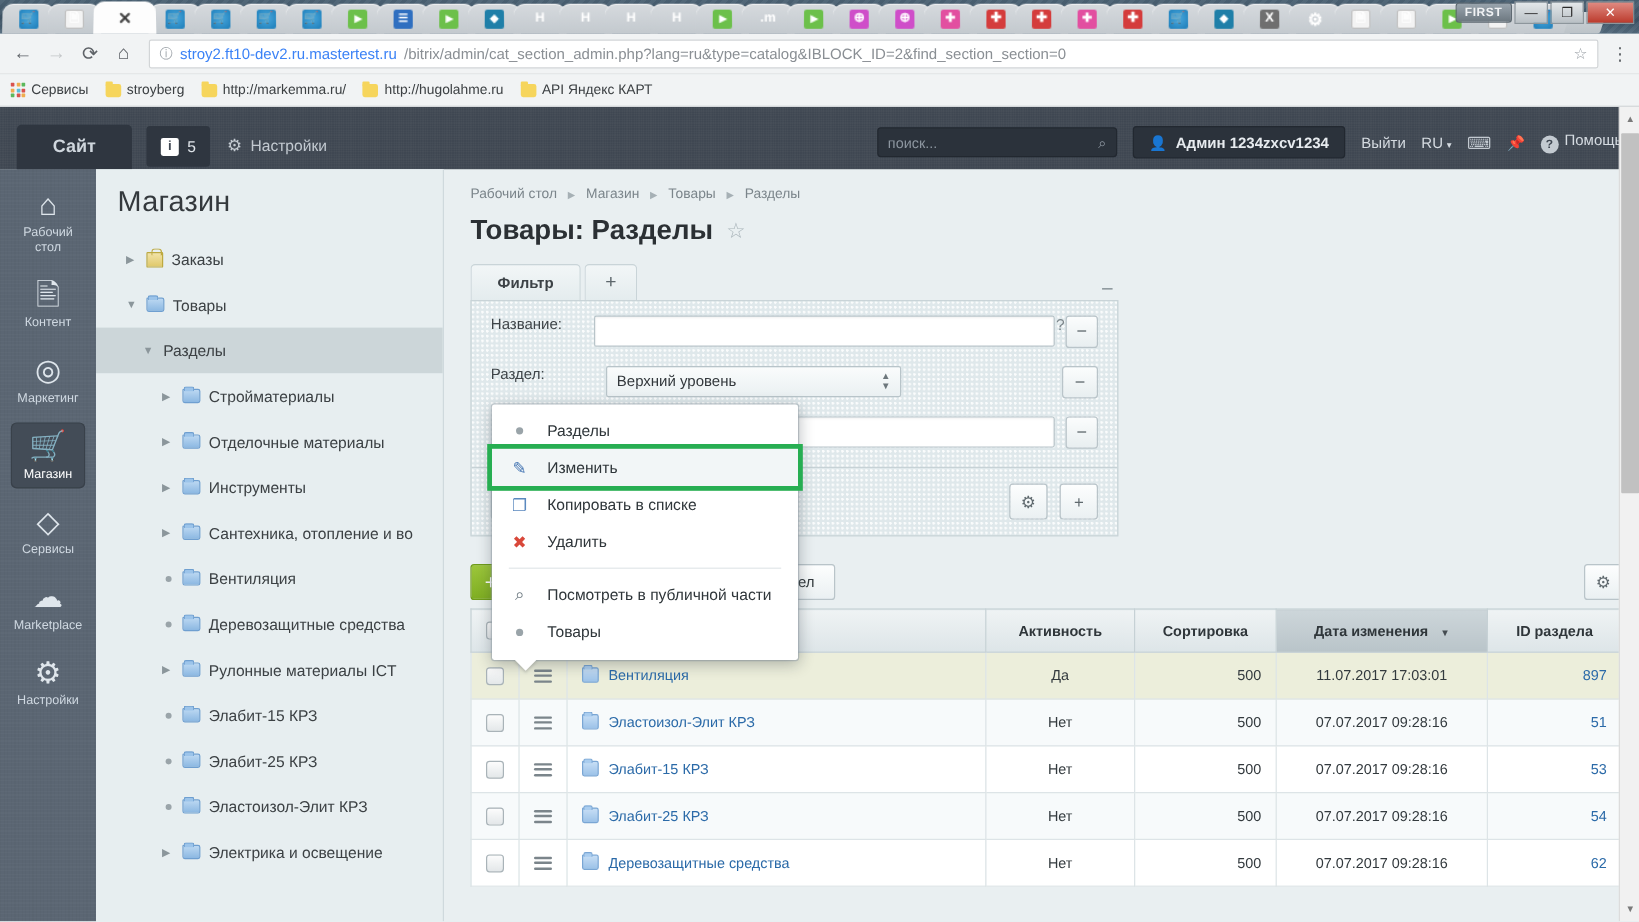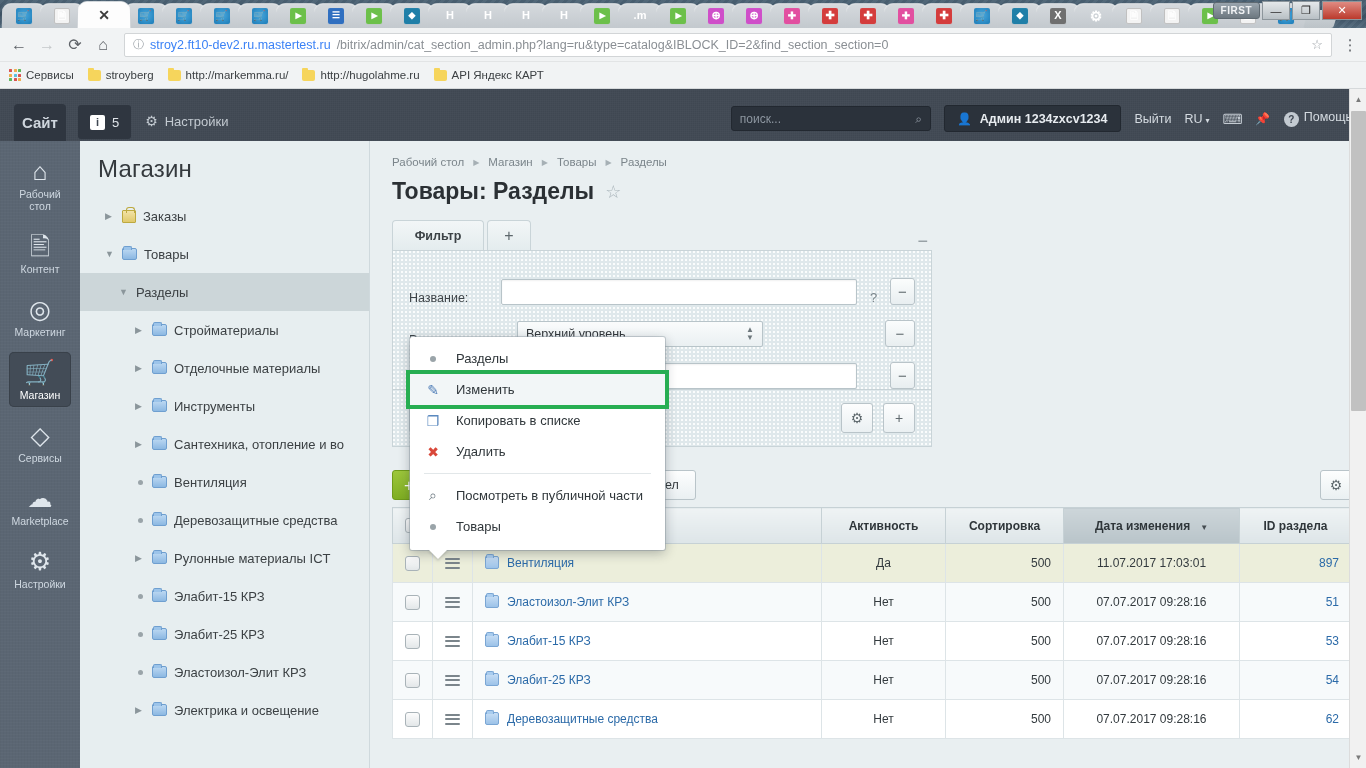--- a/index.html
+++ b/index.html
@@ -161,21 +161,21 @@
     height: 52px;
     background: #3f4752;
     background-image: repeating-linear-gradient(0deg, rgba(255,255,255,.018) 0 1px, transparent 1px 2px),
                       repeating-linear-gradient(90deg, rgba(255,255,255,.018) 0 1px, transparent 1px 2px);
     display: flex; align-items: flex-end;
     padding-left: 14px; padding-right: 14px;
     position: relative;
     flex: none;
   }
   .hdr-tab {
-    height: 37px; padding: 0 8px;
+    height: 37px; padding: 0 30px;
     display: flex; align-items: center; justify-content:center;
     font-size: 15px; font-weight: bold; color: #cfd6dd;
     background: #2f3640; border-radius: 4px 4px 0 0;
     margin-right: 2px;
   }
   .hdr-tab.active { background: #fff; color: #2d3540; }
   .hdr-info {
     height: 34px; margin-left: 10px; margin-bottom: 2px;
     background: #2f3640; border-radius: 3px;
     display: flex; align-items: center; gap: 7px; padding: 0 12px;
@@ -296,21 +296,21 @@
   }
   .ftab.plus { min-width: 44px; padding: 0; font-size: 16px; color:#5d676c; font-weight:normal; margin-left: 3px;}
   .ftab-collapse { margin-left:auto; color:#8d979c; font-size:18px; padding-right:4px; line-height: 1;}
   .filter-body {
     border: 1px solid #c9d4d8; background: #dfe8eb;
     background-image: radial-gradient(circle at 1px 1px, rgba(255,255,255,.85) 1px, transparent 1.3px);
     background-size: 4px 4px;
     padding: 12px 16px 0 16px;
     position: relative;
   }
-  .frow { display: flex; align-items: flex-end; height: 42px; gap: 12px; }
+  .frow { display: flex; align-items: flex-start; height: 42px; gap: 0; }
   .flabel { width: 96px; font-size: 12.5px; color: #3e4448; }
   .finput {
     height: 26px; background: #fff; border: 1px solid #b8c4c9; border-radius: 2px;
     box-shadow: inset 0 1px 2px rgba(0,0,0,.06);
   }
   .finput.wide { width: 430px; }
   .fselect {
     width: 246px; height: 26px;
     background: linear-gradient(180deg,#fafcfc,#eaf0f2);
     border: 1px solid #b8c4c9; border-radius: 2px;

